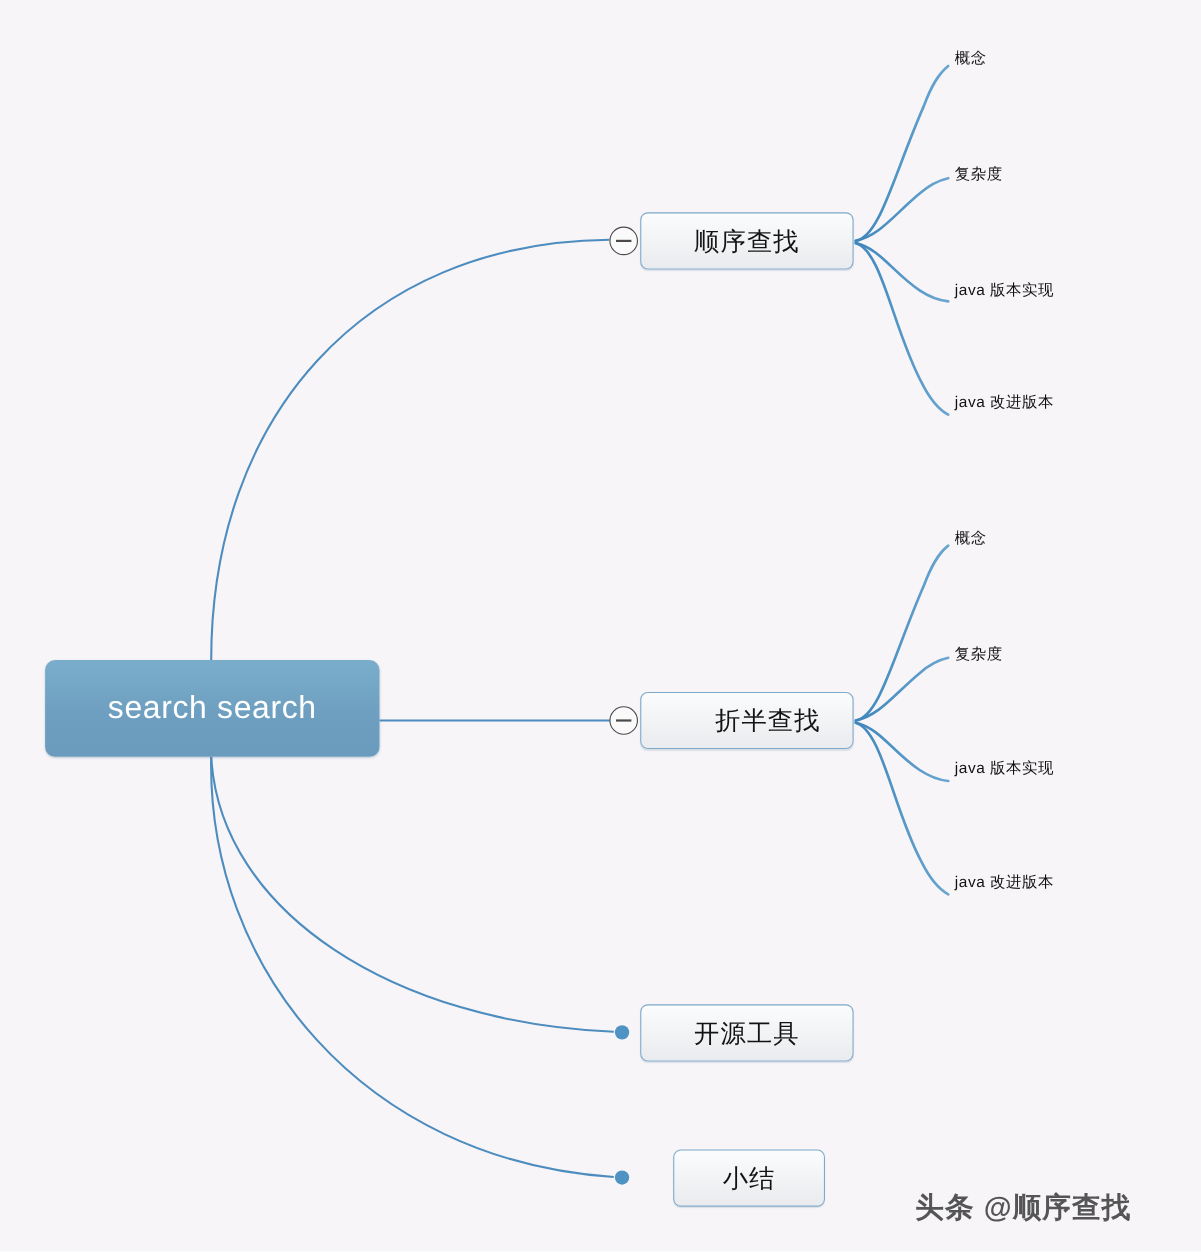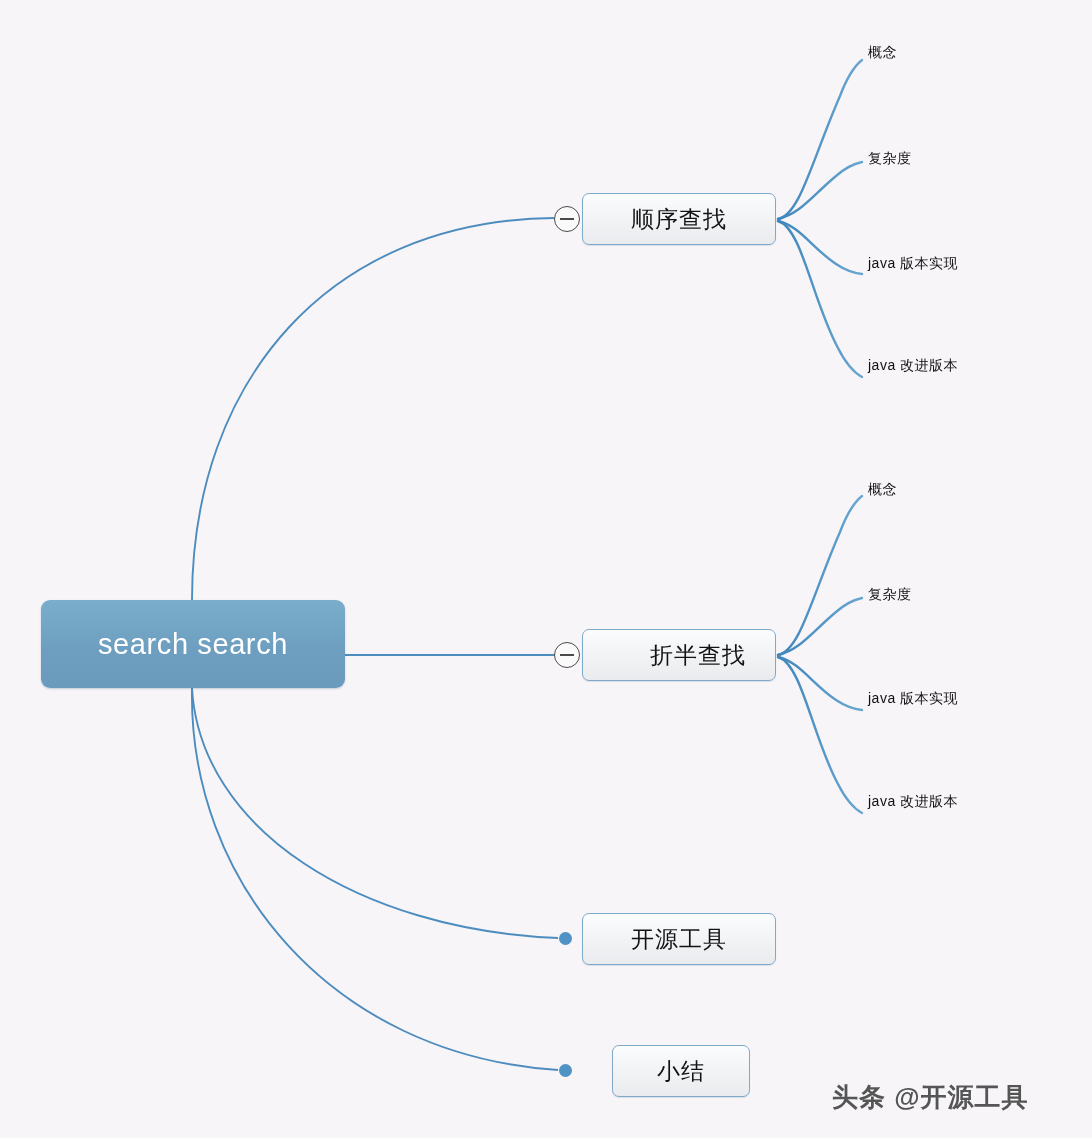--- a/index.html
+++ b/index.html
@@ -167,15 +167,15 @@
   <div class="leaf-dot" style="left:559px; top:932px;"></div>
   <div class="topic-node" style="left:582px; top:913px; width:194px; height:52px;">
     <span class="topic-label">开源工具</span>
   </div>
 
   <div class="leaf-dot" style="left:559px; top:1064px;"></div>
   <div class="topic-node" style="left:582px; top:1045px; width:138px; height:52px;margin-left:30px;">
     <span class="topic-label">小结</span>
   </div>
 
-  <div class="watermark" style="left:832px; top:1080px;">头条 @开源工具</div>
+  <div class="watermark" style="left:832px; top:1080px;">头条 @顺序查找</div>
 
 </div>
 
 </body></html>

